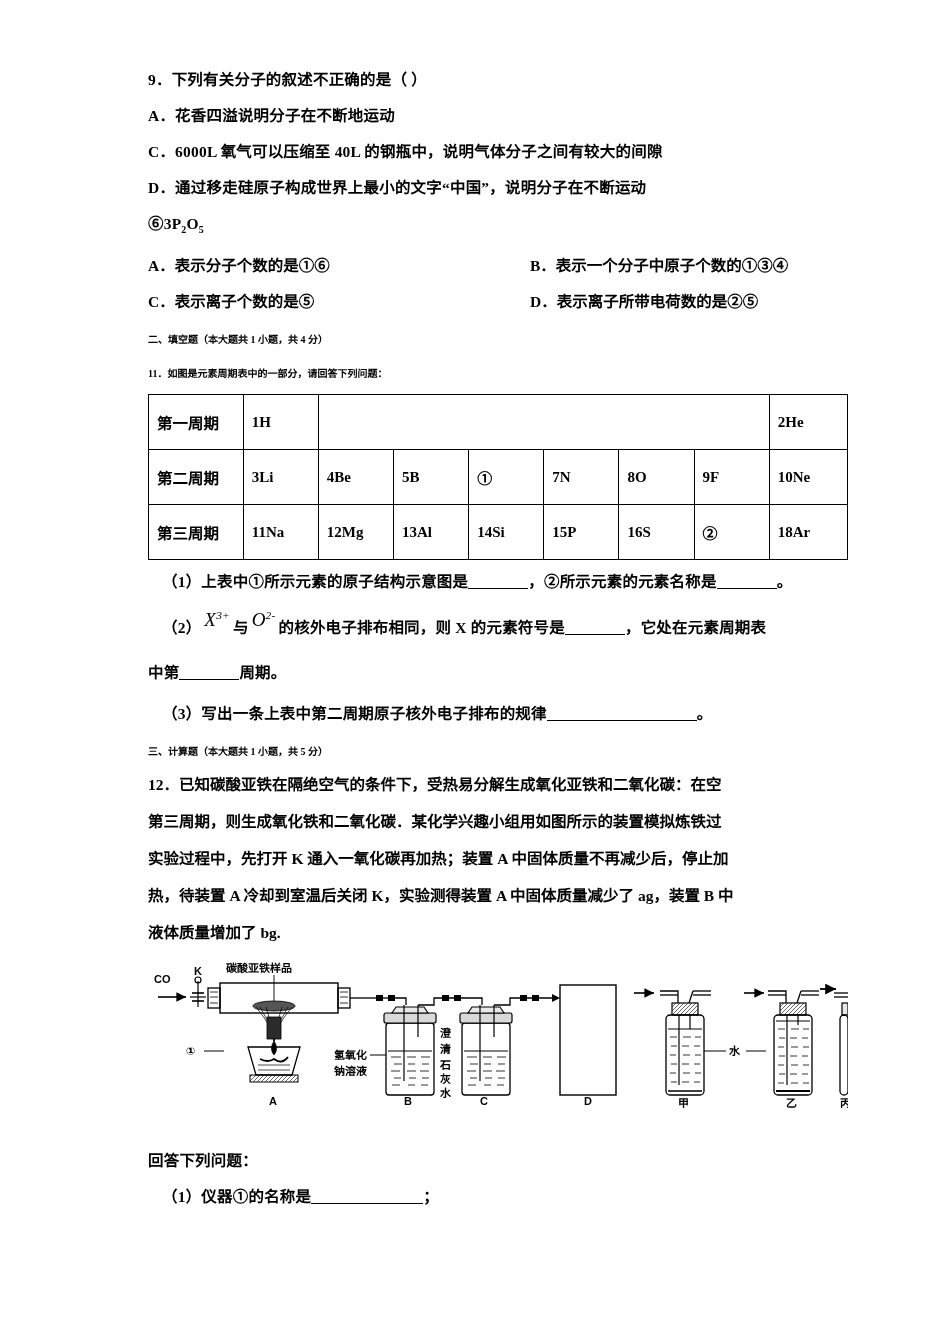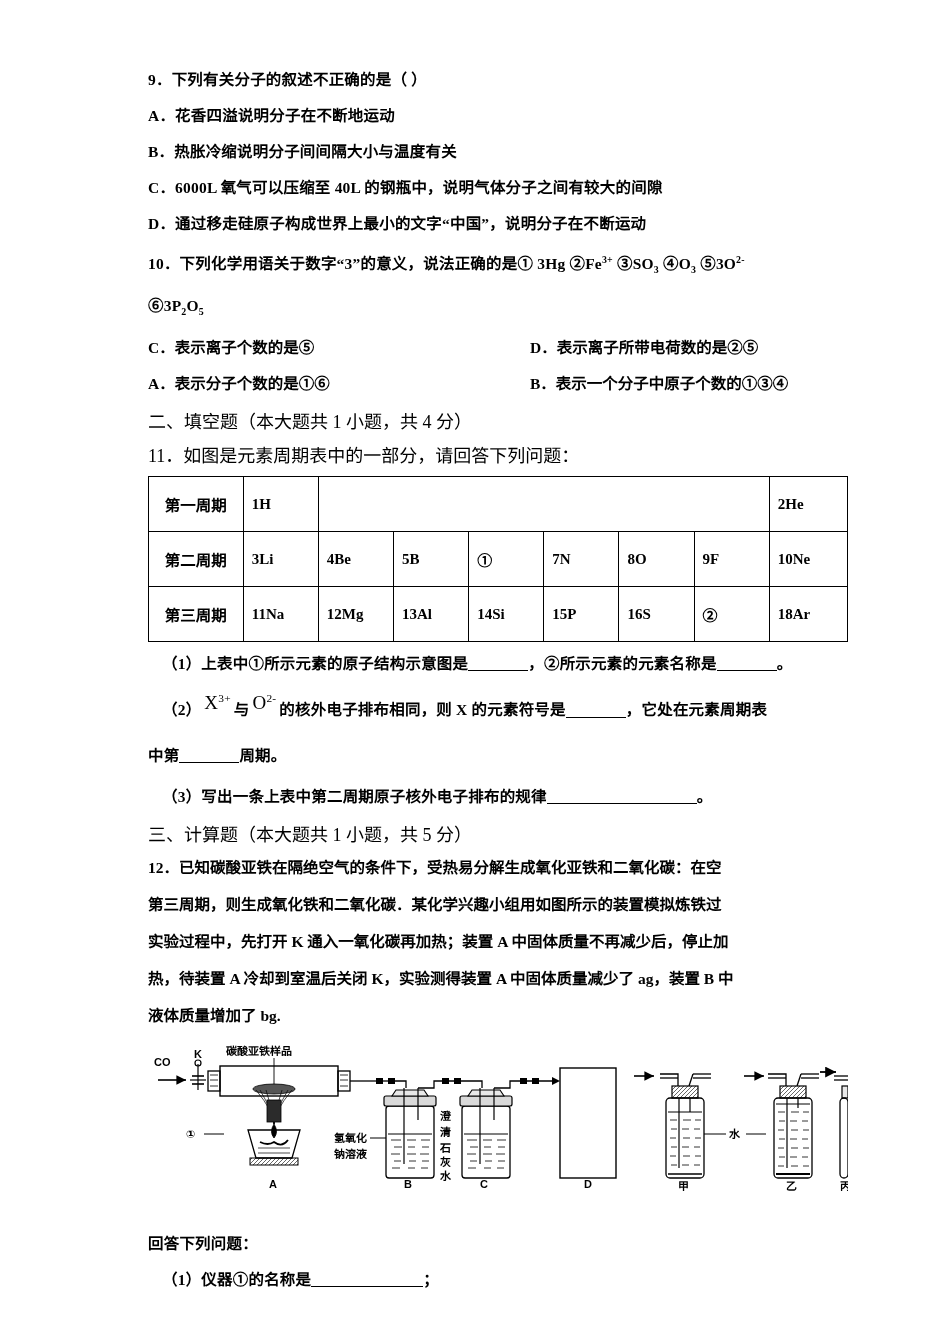--- a/index.html
+++ b/index.html
@@ -41,22 +41,22 @@
   .opt-row {
     display: flex;
     font-size: 15.5px;
     font-weight: bold;
     line-height: 36px;
   }
   .opt-row .opt-a { width: 382px; flex: none; }
   .opt-row .opt-b { flex: 1; }
 
   .sec-head {
-    font-size: 18px;
-    font-weight: normal;
+    font-size: 10px;
+    font-weight: bold;
     line-height: 28px;
     margin-top: 6px;
   }
 
   .para {
     font-size: 15.5px;
     font-weight: bold;
     line-height: 37px;
     text-align: justify;
   }
@@ -70,20 +70,21 @@
   sup { vertical-align: super; }
   sub { vertical-align: sub; }
 
   .ion {
     font-family: "Liberation Serif", "DejaVu Serif", serif;
     font-size: 19px;
     font-weight: normal;
     position: relative;
     top: -7px;
     padding: 0 3px;
+    font-style: italic;
   }
   .ion sup { font-size: 60%; font-weight: normal; }
 
   
   table.ptable {
     border-collapse: collapse;
     width: 700px;
     margin-top: 6px;
     margin-bottom: 4px;
     table-layout: fixed;
@@ -94,21 +95,20 @@
     font-weight: bold;
     height: 50px;
     padding: 2px 8px;
     vertical-align: middle;
     font-family: "Liberation Serif", "DejaVu Serif", serif;
   }
   table.ptable td.rowlab {
     font-weight: bold;
     width: 92px;
     font-size: 15.5px;
-    text-align: center;
   }
   table.ptable td.circ { font-size: 15px; }
 
   
   .figure {
     position: relative;
     width: 700px;
     height: 180px;
     margin-top: 8px;
   }
@@ -121,37 +121,33 @@
   }
 </style>
 </head>
 <body>
 
 <div class="page">
 <div class="content">
 
   <div class="q-line">9．下列有关分子的叙述不正确的是（        ）</div>
   <div class="q-line">A．花香四溢说明分子在不断地运动</div>
-  <div class="q-line">B．热胀冷缩说明分子间间隔大小与温度有关</div>
   <div class="q-line">C．6000L 氧气可以压缩至 40L 的钢瓶中，说明气体分子之间有较大的间隙</div>
   <div class="q-line">D．通过移走硅原子构成世界上最小的文字“中国”，说明分子在不断运动</div>
 
   <div class="q-line">
-    <span>10．下列化学用语关于数字“3”的意义，说法正确的是① 3Hg ②Fe</span><sup>3+</sup><span> ③SO</span><sub>3</sub><span> ④O</span><sub>3</sub><span> ⑤3O</span><sup>2-</sup>
-  </div>
-  <div class="q-line">
     <span>⑥3P</span><sub>2</sub><span>O</span><sub>5</sub>
+  </div>
+  <div class="opt-row">
+    <div class="opt-a">A．表示分子个数的是①⑥</div>
+    <div class="opt-b">B．表示一个分子中原子个数的①③④</div>
   </div>
   <div class="opt-row">
     <div class="opt-a">C．表示离子个数的是⑤</div>
     <div class="opt-b">D．表示离子所带电荷数的是②⑤</div>
-  </div>
-  <div class="opt-row">
-    <div class="opt-a">A．表示分子个数的是①⑥</div>
-    <div class="opt-b">B．表示一个分子中原子个数的①③④</div>
   </div>
 
   <div class="sec-head">二、填空题（本大题共 1 小题，共 4 分）</div>
   <div class="sec-head">11．如图是元素周期表中的一部分，请回答下列问题：</div>
 
   <table class="ptable">
     <colgroup>
       <col style="width:92px">
           <col style="width:73px">
           <col style="width:73px">

